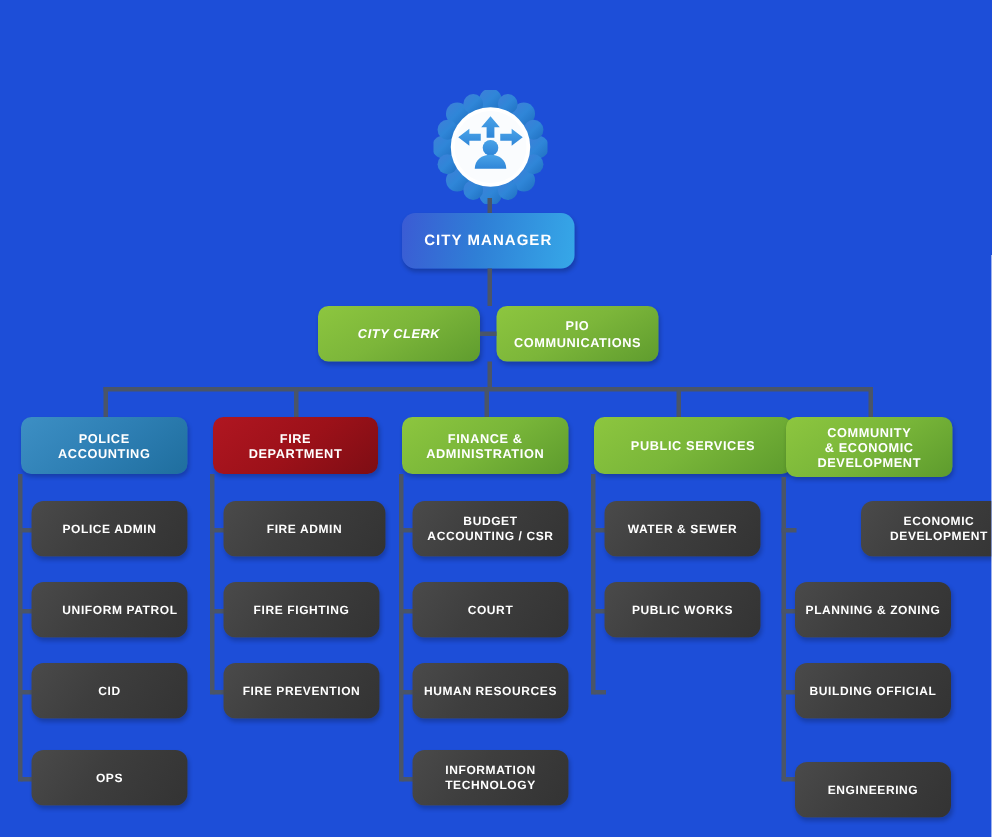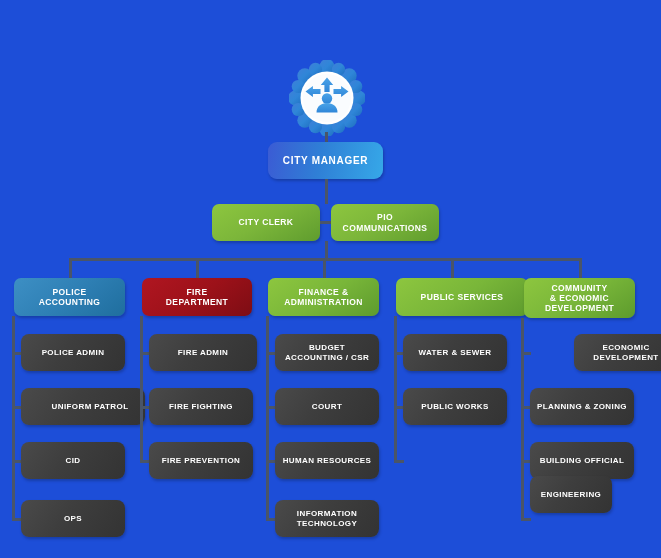--- a/index.html
+++ b/index.html
@@ -150,21 +150,21 @@
       </g>
     </svg>
   </div>
 
   <div class="conn conn-v" style="left:325px; top:132px; height:16px;"></div>
 
   <div class="node node-ceo" style="left:268px; top:142px; width:115px; height:37px;">CITY MANAGER</div>
 
   <div class="conn conn-v" style="left:325px; top:179px; height:25px;"></div>
 
-  <div class="node node-staff" style="left:212px; top:204px; width:108px; height:37px;">CITY CLERK</div>
+  <div class="node node-staff" style="left:212px; top:204px; width:108px; height:37px;font-style:italic;">CITY CLERK</div>
   <div class="node node-staff" style="left:331px; top:204px; width:108px; height:37px;">PIO
 COMMUNICATIONS</div>
 
   <div class="conn conn-h" style="left:320px; top:221px; width:11px;"></div>
 
   <div class="conn conn-v" style="left:325px; top:241px; height:17px;"></div>
 
   <div class="conn conn-h" style="left:69px; top:258px; width:513px;"></div>
 
   <div class="conn conn-v" style="left:69px; top:258px; height:20px;"></div>
@@ -183,21 +183,21 @@
   <div class="node node-dept-green" style="left:524px; top:278px; width:111px; height:40px;text-align:center;">COMMUNITY
 &amp; ECONOMIC
 DEVELOPMENT</div>
 
   <div class="spine" style="left:12px; top:316px; height:205px;"></div>
   <div class="stub" style="left:12px; top:352px;"></div>
   <div class="stub" style="left:12px; top:406px;"></div>
   <div class="stub" style="left:12px; top:460px;"></div>
   <div class="stub" style="left:12px; top:518px;"></div>
   <div class="node node-sub" style="left:21px; top:334px; width:104px; height:37px;">POLICE ADMIN</div>
-  <div class="node node-sub" style="left:21px; top:388px; width:124px; height:37px;padding-left:20px;">UNIFORM PATROL</div>
+  <div class="node node-sub" style="left:21px; top:388px; width:104px; height:37px;padding-left:20px;">UNIFORM PATROL</div>
   <div class="node node-sub" style="left:21px; top:442px; width:104px; height:37px;">CID</div>
   <div class="node node-sub" style="left:21px; top:500px; width:104px; height:37px;">OPS</div>
 
   <div class="spine" style="left:140px; top:316px; height:147px;"></div>
   <div class="stub" style="left:140px; top:352px;"></div>
   <div class="stub" style="left:140px; top:406px;"></div>
   <div class="stub" style="left:140px; top:460px;"></div>
   <div class="node node-sub" style="left:149px; top:334px; width:108px; height:37px;">FIRE ADMIN</div>
   <div class="node node-sub" style="left:149px; top:388px; width:104px; height:37px;">FIRE FIGHTING</div>
   <div class="node node-sub" style="left:149px; top:442px; width:104px; height:37px;">FIRE PREVENTION</div>
@@ -223,15 +223,15 @@
 
   <div class="spine" style="left:521px; top:318px; height:203px;"></div>
   <div class="stub" style="left:521px; top:352px;"></div>
   <div class="stub" style="left:521px; top:406px;"></div>
   <div class="stub" style="left:521px; top:460px;"></div>
   <div class="stub" style="left:521px; top:518px;"></div>
   <div class="node node-sub" style="left:530px; top:334px; width:104px; height:37px;margin-left:44px;">ECONOMIC
 DEVELOPMENT</div>
   <div class="node node-sub" style="left:530px; top:388px; width:104px; height:37px;">PLANNING &amp; ZONING</div>
   <div class="node node-sub" style="left:530px; top:442px; width:104px; height:37px;">BUILDING OFFICIAL</div>
-  <div class="node node-sub" style="left:530px; top:476px; width:82px; height:37px;">ENGINEERING</div>
+  <div class="node node-sub" style="left:530px; top:508px; width:104px; height:37px;">ENGINEERING</div>
 
 </div>
 
 </body></html>

